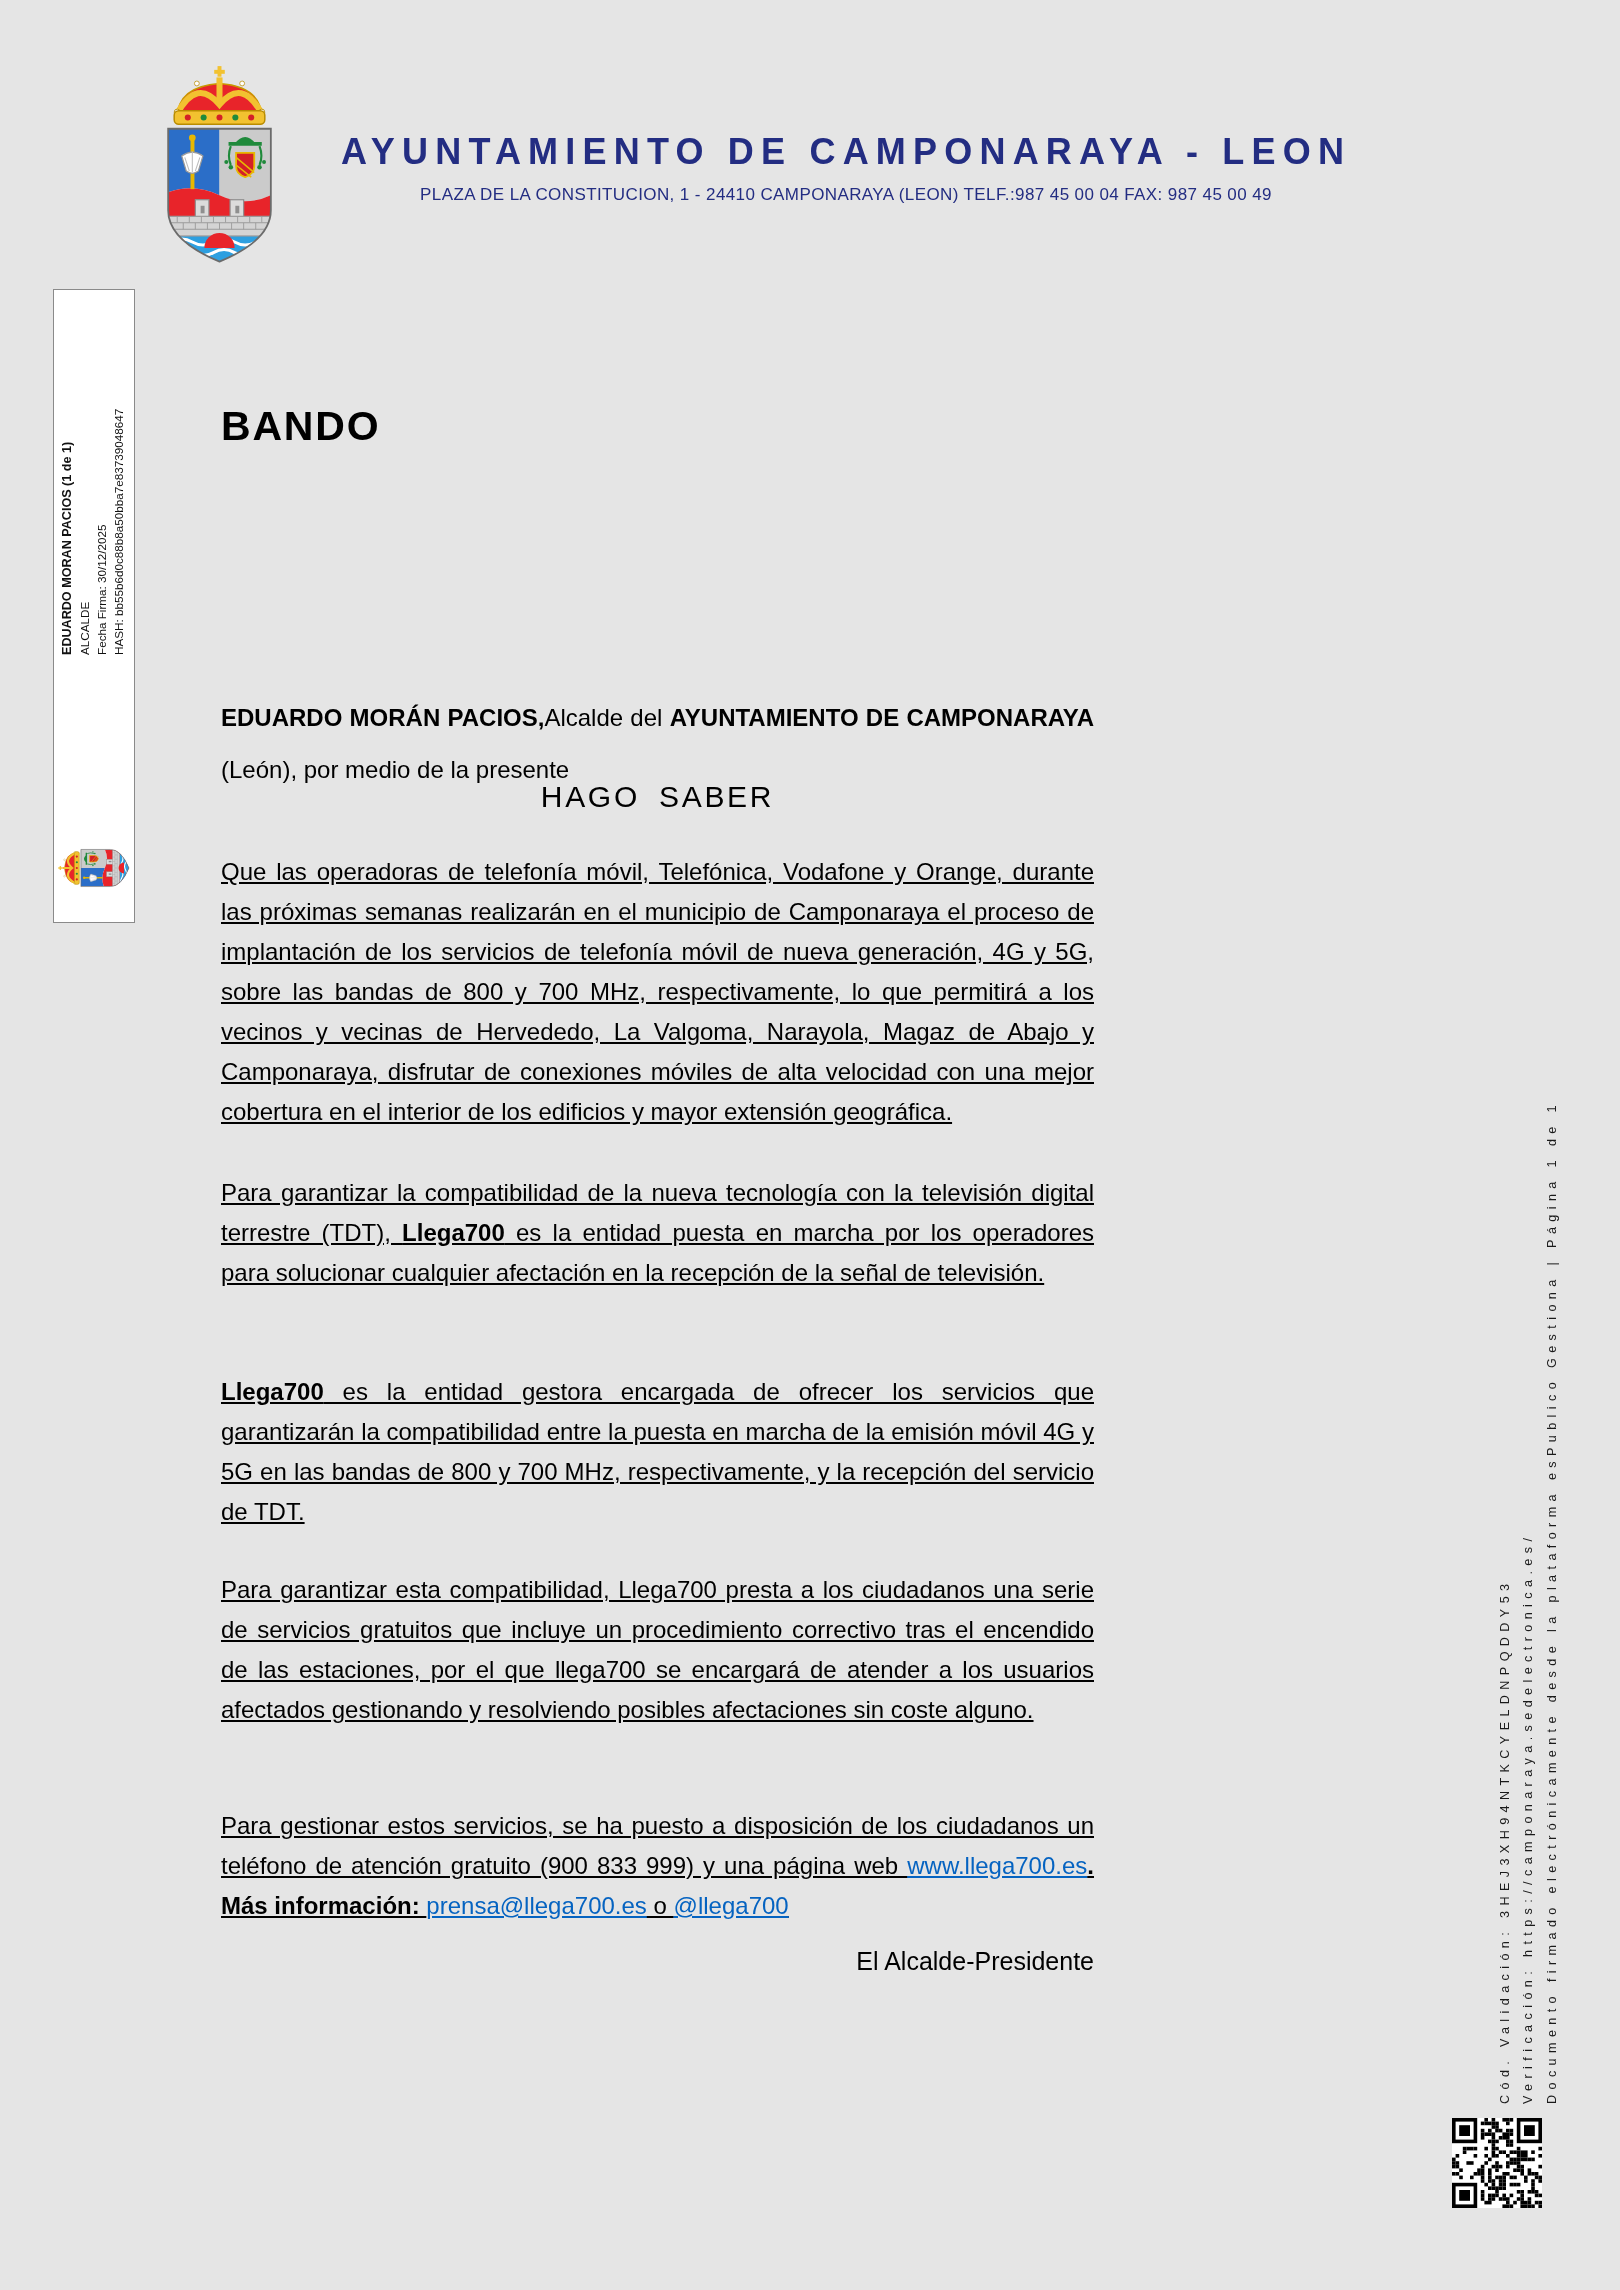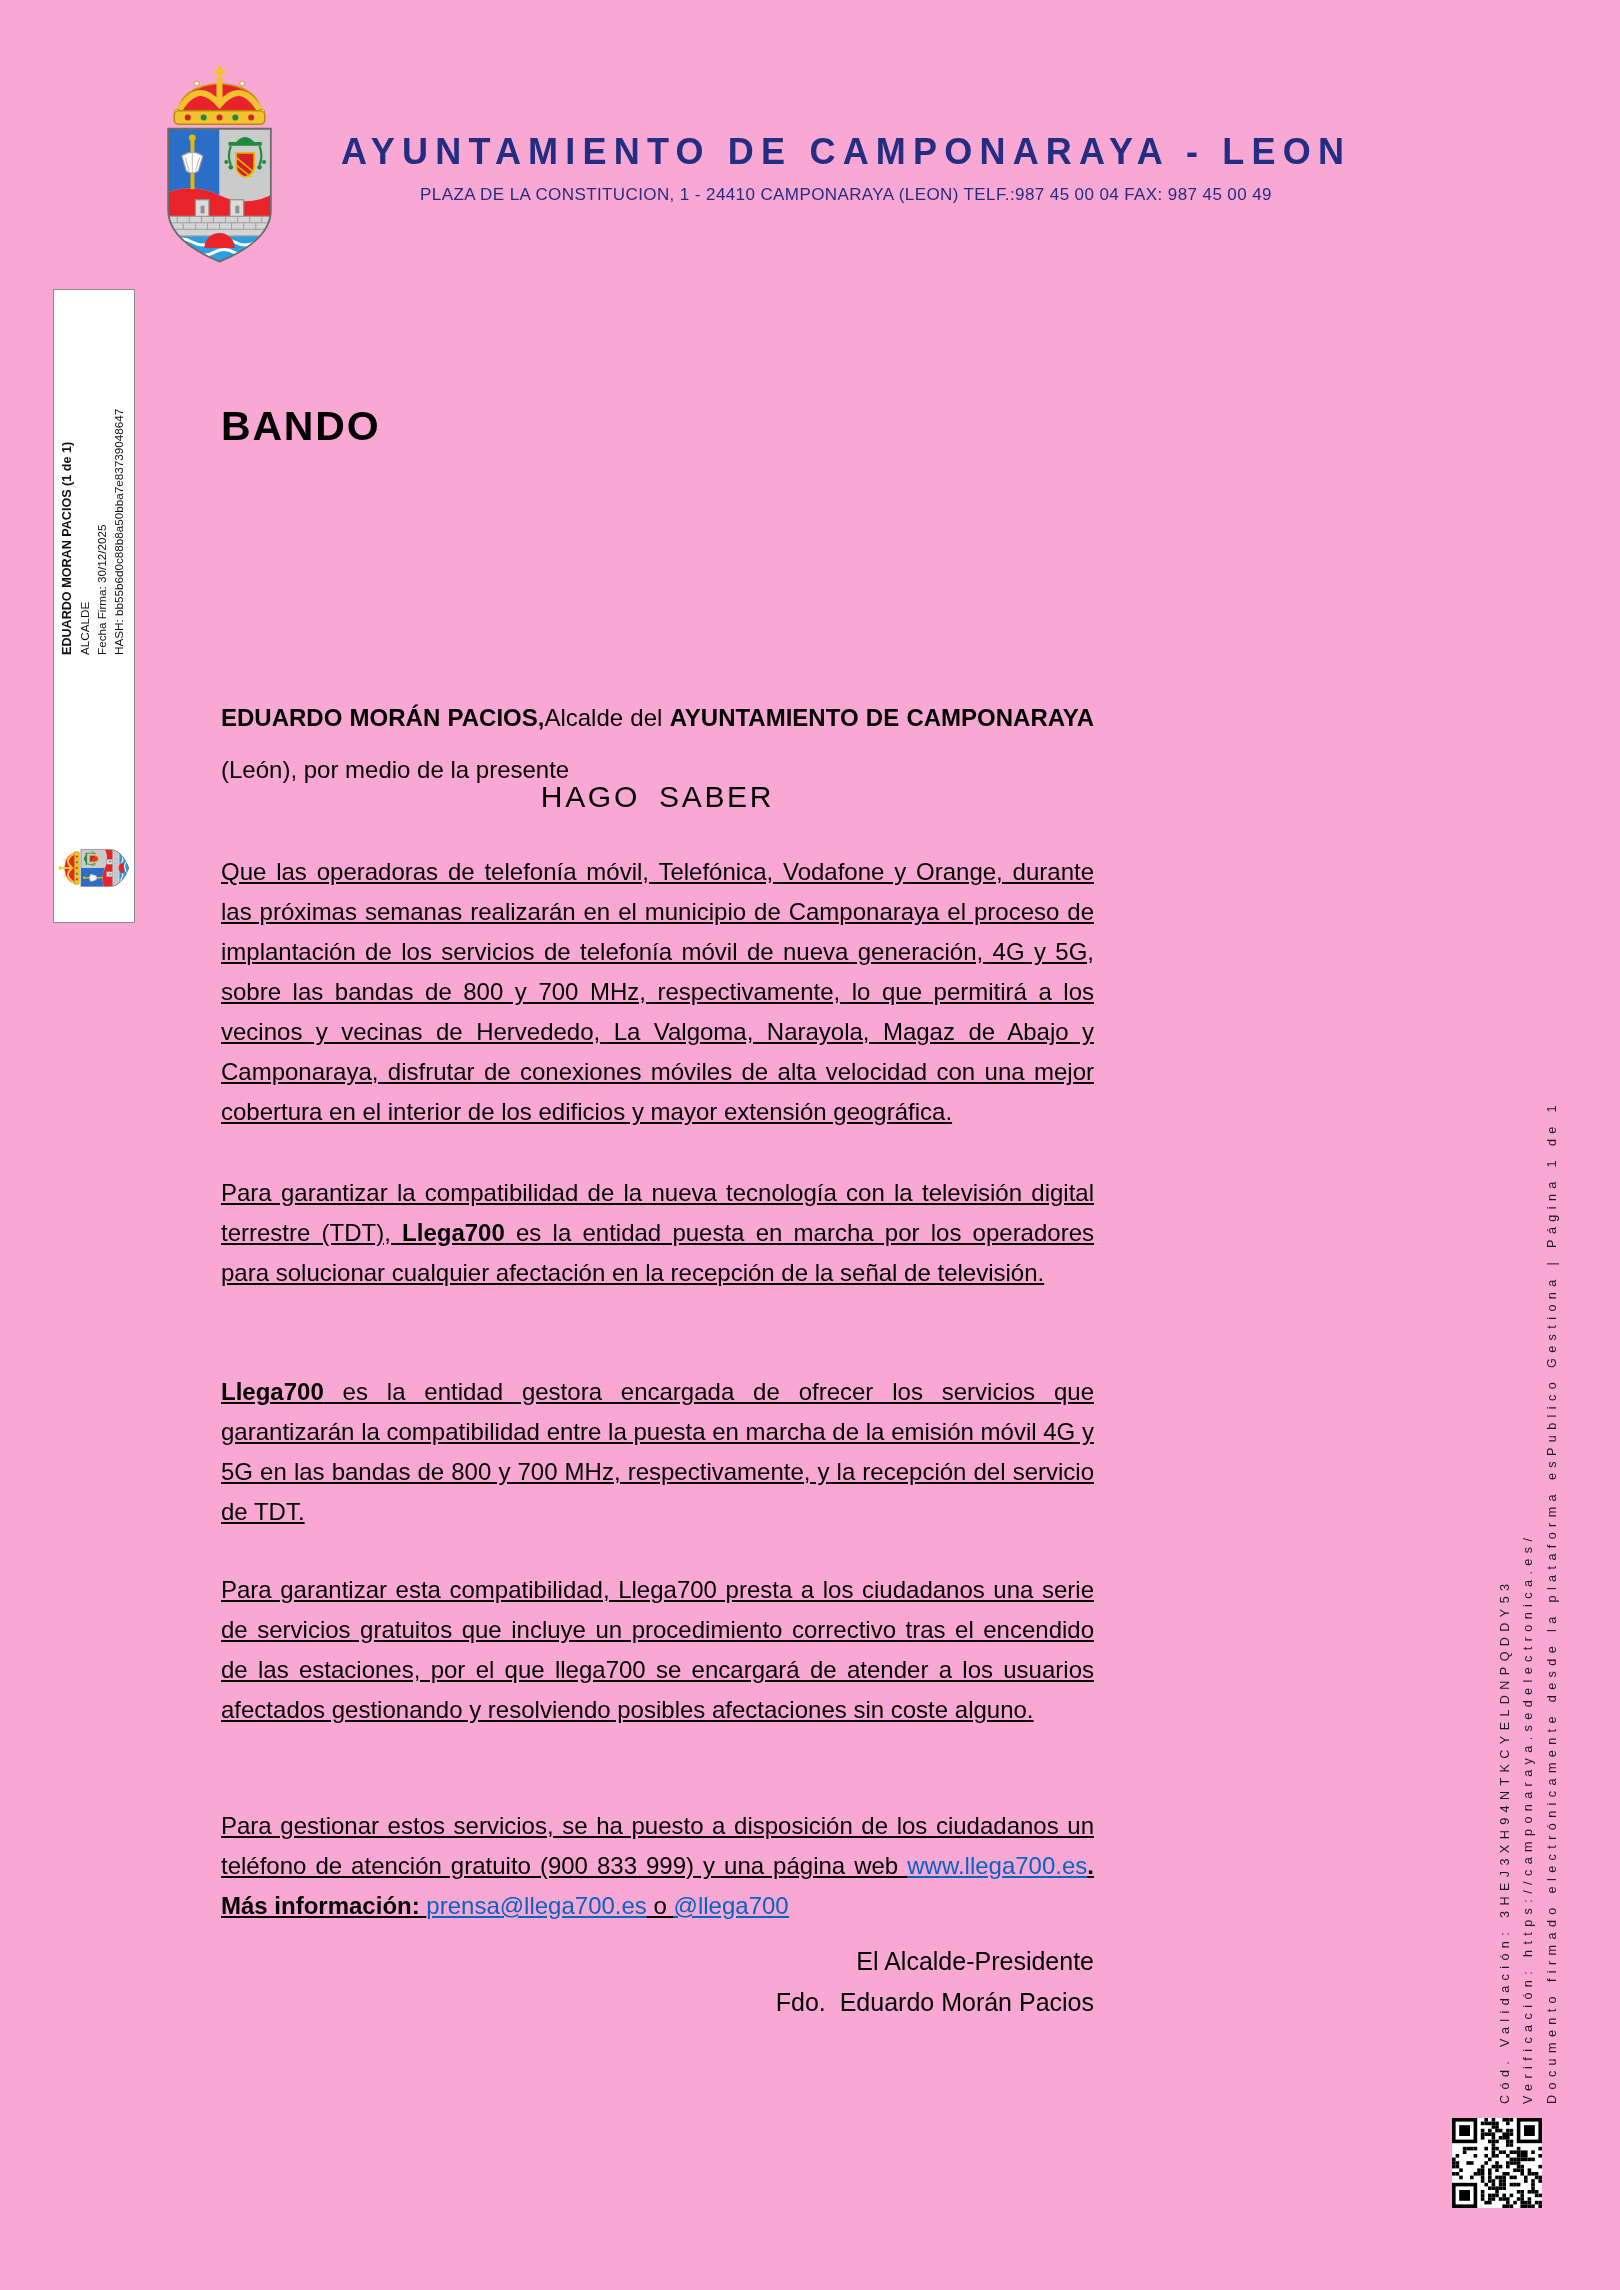--- a/index.html
+++ b/index.html
@@ -1,17 +1,17 @@
 <!DOCTYPE html>
 <html lang="es" style="--navy: #232d82; --link: #0563c1;font-size:14.4px"><head>
 <meta charset="utf-8">
 <style>
   html,body{margin:0;padding:0;background:#ffffff;}
   .page{
-    position:relative; width:1620px; height:2291px; background:#f9a8d4;
+    position:relative; width:1620px; height:2291px; background:#e5e5e5;
     font-family:"Liberation Sans",sans-serif; color:#000; overflow:hidden;
   }
   
   .crest{position:absolute; left:144px; top:65px; width:151px; height:200px;}
   .header-text{position:absolute; left:216px; top:131px; width:1260px; text-align:center;}
   .header-title{
     color:var(--navy,#232d82); font-size:36px; font-weight:bold; letter-spacing:7.2px; white-space:nowrap;
   }
   .header-address{
     color:var(--navy,#232d82); font-size:17px; letter-spacing:0.4px; margin-top:11.7px; white-space:nowrap;
@@ -159,21 +159,20 @@
   <div class="hago">HAGO SABER</div>
 
   <p class="para p1"><span>Que las operadoras de telefonía móvil, Telefónica, Vodafone y Orange, durante las próximas semanas realizarán en el municipio de Camponaraya el proceso de implantación de los servicios de telefonía móvil de nueva generación, 4G y 5G, sobre las bandas de 800 y 700 MHz, respectivamente, lo que permitirá a los vecinos y vecinas de Hervededo, La Valgoma, Narayola, Magaz de Abajo y Camponaraya, disfrutar de conexiones móviles de alta velocidad con una mejor cobertura en el interior de los edificios y mayor extensión geográfica.</span></p>
   <p class="para p2"><span>Para garantizar la compatibilidad de la nueva tecnología con la televisión digital terrestre (TDT), </span><span class="b">Llega700</span><span> es la entidad puesta en marcha por los operadores para solucionar cualquier afectación en la recepción de la señal de televisión.</span></p>
   <p class="para p3"><span class="b">Llega700</span><span> es la entidad gestora encargada de ofrecer los servicios que garantizarán la compatibilidad entre la puesta en marcha de la emisión móvil 4G y 5G en las bandas de 800 y 700 MHz, respectivamente, y la recepción del servicio de TDT.</span></p>
   <p class="para p4"><span>Para garantizar esta compatibilidad, Llega700 presta a los ciudadanos una serie de servicios gratuitos que incluye un procedimiento correctivo tras el encendido de las estaciones, por el que llega700 se encargará de atender a los usuarios afectados gestionando y resolviendo posibles afectaciones sin coste alguno.</span></p>
   <p class="para p5"><span>Para gestionar estos servicios, se ha puesto a disposición de los ciudadanos un teléfono de atención gratuito (900 833 999) y una página web </span><span class="link">www.llega700.es</span><span class="b">. Más información: </span><span class="link">prensa@llega700.es</span><span> o </span><span class="link">@llega700</span></p>
 
   <div class="closing">
     <div>El Alcalde-Presidente</div>
-    <div class="prewrap">Fdo.  Eduardo Morán Pacios</div>
   </div>
 
   <div class="valid-rot">
     <div>Cód. Validación: 3HEJ3XH94NTKCYELDNPQDDY53</div>
     <div>Verificación: https://camponaraya.sedelectronica.es/</div>
     <div>Documento firmado electrónicamente desde la plataforma esPublico Gestiona | Página 1 de 1</div>
   </div>
 
   <div class="qr" id="qr"><svg width="90" height="90" viewBox="0 0 100 100" fill="#000">
         <rect width="100%" height="100%" fill="#fff"></rect>

